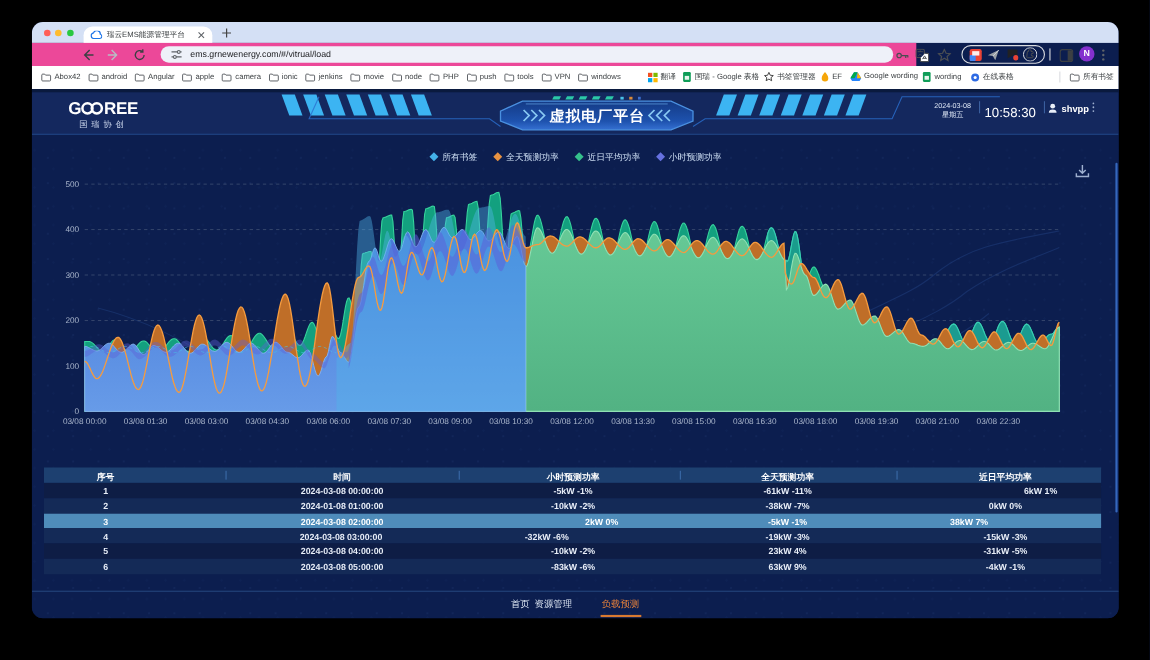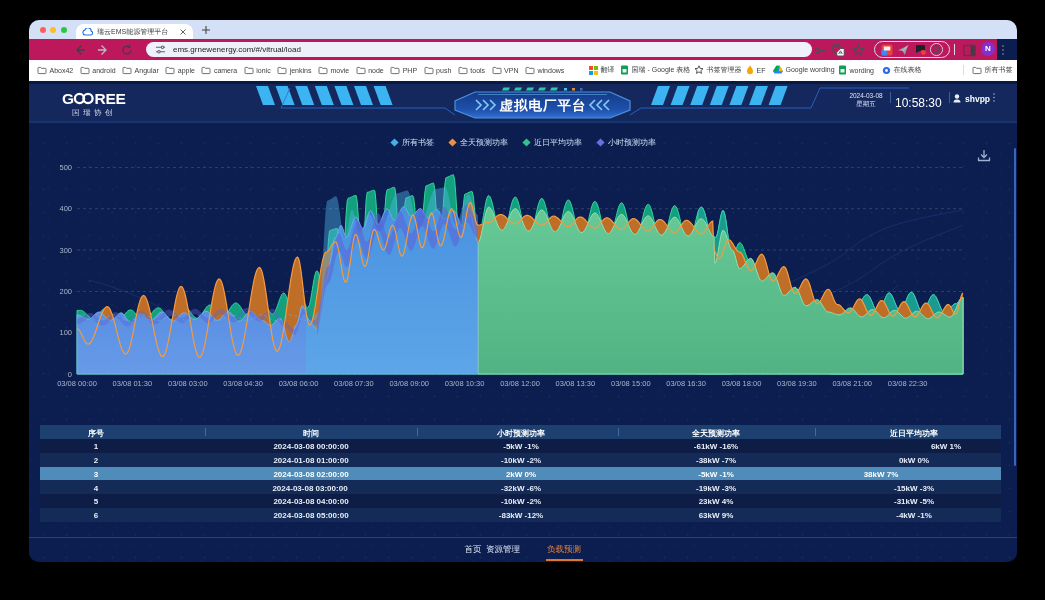--- a/index.html
+++ b/index.html
@@ -2,21 +2,21 @@
 <html><head><meta charset="utf-8">
 <style>
 * { margin:0; padding:0; box-sizing:border-box; }
 html,body { width:1045px; height:600px; background:#000; overflow:hidden; font-family:"Liberation Sans",sans-serif; }
 .win { position:absolute; left:29px; top:20px; width:988px; height:542px; border-radius:10px; overflow:hidden; background:#0c1e4f; }
 .tabbar { position:absolute; left:0; top:0; width:988px; height:19px; background:#d4e0f5; }
 .tl { position:absolute; top:7px; width:6px; height:6px; border-radius:50%; }
 .tab { position:absolute; left:47px; top:4px; width:117px; height:15px; background:#fff; border-radius:8px 8px 0 0; display:flex; align-items:center; gap:4px; padding:0 6px; }
 .tabtitle { font-size:7px; color:#3c4043; white-space:nowrap; overflow:hidden; flex:1; }
 .plus { position:absolute; left:172px; top:5px; }
-.addrbar { position:absolute; left:0; top:19px; width:968px; height:21px; background:#be185d; }
+.addrbar { position:absolute; left:0; top:19px; width:804px; height:21px; background:#ec4899; }
 .ab { position:absolute; top:4.5px; }
 .urlpill { position:absolute; left:117px; top:3px; width:666px; height:15px; border-radius:8px; background:#eef1f9; display:flex; align-items:center; }
 .url { font-size:8px; color:#202124; }
 .extpill { position:absolute; left:845px; top:2px; width:76px; height:17px; border:1px solid #dadce0; border-radius:10px; display:flex; align-items:center; justify-content:space-around; padding:0 4px; }
 .vsep { position:absolute; top:5px; width:1px; height:11px; background:#dadce0; }
 .avatar { position:absolute; left:952px; top:3px; width:14px; height:14px; border-radius:50%; background:#8430ce; color:#fff; font-size:8px; font-weight:bold; text-align:center; line-height:14px; }
 .bmbar { position:absolute; left:0; top:40px; width:988px; height:21px; background:#fff; display:flex; align-items:center; }
 .bma { position:absolute; top:5px; }
 .bml { display:flex; align-items:center; gap:6.5px; padding-left:8px; white-space:nowrap; overflow:hidden; flex:1; }
 .bmi { display:inline-flex; align-items:center; gap:2.5px; font-size:7px; color:#3c4043; }
@@ -436,55 +436,55 @@
       <span style="left:874px">近日平均功率</span>
       <i style="left:165px"></i>
       <i style="left:377px"></i>
       <i style="left:578px"></i>
       <i style="left:775px"></i>
     </div>
     <div class="trow odd" style="top:419.0px">
       <span style="left:56px">1</span>
       <span style="left:271px">2024-03-08 00:00:00</span>
       <span style="left:481px">-5kW -1%</span>
-      <span style="left:676px">-61kW -16%</span>
+      <span style="left:676px">-61kW -11%</span>
       <span style="left:906px">6kW 1%</span>
     </div>
     <div class="trow even" style="top:432.8px">
       <span style="left:56px">2</span>
       <span style="left:271px">2024-01-08 01:00:00</span>
       <span style="left:481px">-10kW -2%</span>
       <span style="left:676px">-38kW -7%</span>
       <span style="left:874px">0kW 0%</span>
     </div>
     <div class="trow hl" style="top:446.6px">
       <span style="left:56px">3</span>
       <span style="left:271px">2024-03-08 02:00:00</span>
-      <span style="left:481px">2kW 0%</span>
+      <span style="left:507px">2kW 0%</span>
       <span style="left:676px">-5kW -1%</span>
       <span style="left:841px">38kW 7%</span>
     </div>
     <div class="trow even" style="top:460.4px">
       <span style="left:56px">4</span>
       <span style="left:270px">2024-03-08 03:00:00</span>
-      <span style="left:481px">-32kW -6%</span>
+      <span style="left:457px">-32kW -6%</span>
       <span style="left:676px">-19kW -3%</span>
       <span style="left:874px">-15kW -3%</span>
     </div>
     <div class="trow odd" style="top:474.2px">
       <span style="left:56px">5</span>
       <span style="left:271px">2024-03-08 04:00:00</span>
       <span style="left:481px">-10kW -2%</span>
       <span style="left:676px">23kW 4%</span>
       <span style="left:874px">-31kW -5%</span>
     </div>
     <div class="trow even" style="top:488.0px">
       <span style="left:56px">6</span>
       <span style="left:271px">2024-03-08 05:00:00</span>
-      <span style="left:481px">-83kW -12%</span>
+      <span style="left:481px">-83kW -6%</span>
       <span style="left:676px">63kW 9%</span>
       <span style="left:874px">-4kW -1%</span>
     </div>
 <div class="fsep"></div>
 <span class="fitem" style="left:444px">首页</span>
 <span class="fitem" style="left:474px">资源管理</span>
 <span class="fitem on" style="left:535px">负载预测</span>
 <div class="funder"></div>
 <div class="sbar"></div>
 </div>

